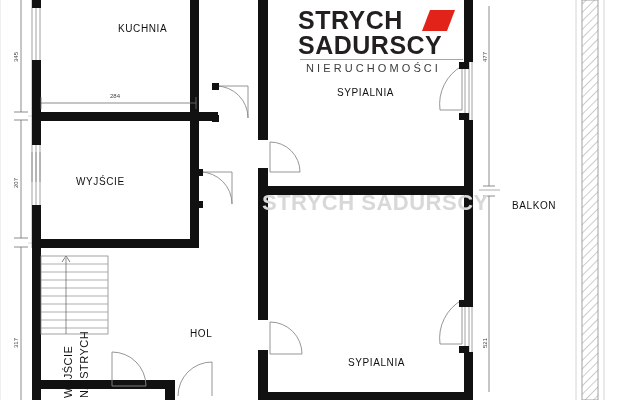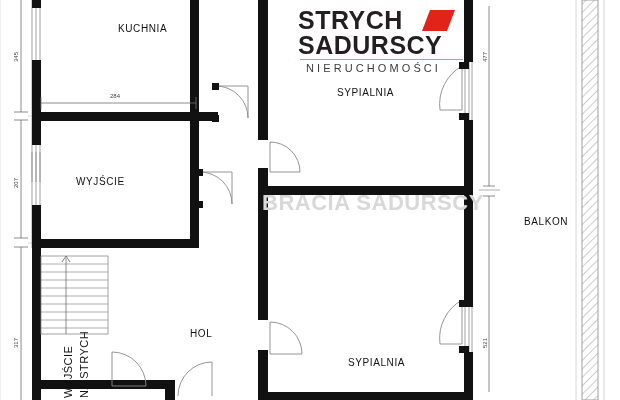--- a/index.html
+++ b/index.html
@@ -281,28 +281,28 @@
 </svg>
 
 <div class="logo">
   <div class="logo-line1">STRYCH</div>
   <div class="logo-flag"></div>
   <div class="logo-line2">SADURSCY</div>
   <div class="logo-rule"></div>
   <div class="logo-sub">NIERUCHOMOŚCI</div>
 </div>
 
-<div class="watermark">BRACIA SADURSCY</div>
+<div class="watermark">STRYCH SADURSCY</div>
 
 <div class="room-label" style="left:118px; top:23px;">KUCHNIA</div>
 <div class="room-label" style="left:76px;  top:176px;">WYJŚCIE</div>
 <div class="room-label" style="left:178px; top:328px;margin-left:12px;">HOL</div>
 <div class="room-label" style="left:337px; top:87px;">SYPIALNIA</div>
 <div class="room-label" style="left:348px; top:357px;">SYPIALNIA</div>
-<div class="room-label" style="left:512px; top:216px;margin-left:12px;">BALKON</div>
+<div class="room-label" style="left:512px; top:200px;">BALKON</div>
 
 <div class="vtext" style="left:62px; top:398px;">WYJŚCIE</div>
 <div class="vtext" style="left:78px; top:398px;">NA STRYCH</div>
 
 <div class="dim-label dim-v" style="left:13px; top:62px;">345</div>
 <div class="dim-label dim-v" style="left:13px; top:188px;">207</div>
 <div class="dim-label dim-v" style="left:13px; top:348px;">317</div>
 <div class="dim-label" style="left:110px; top:93px;">284</div>
 <div class="dim-label dim-v" style="left:482px; top:62px;">477</div>
 <div class="dim-label dim-v" style="left:482px; top:348px;">521</div>

